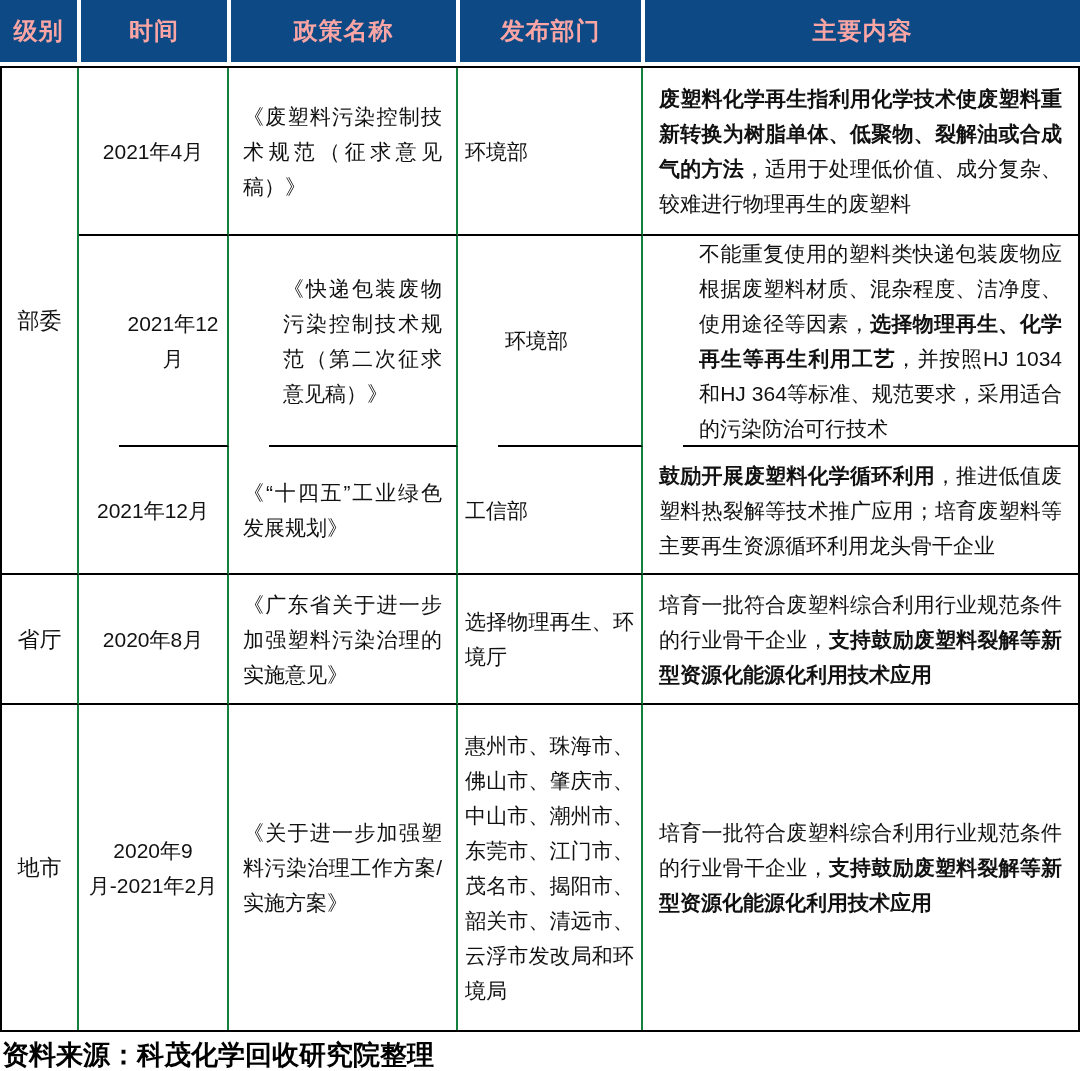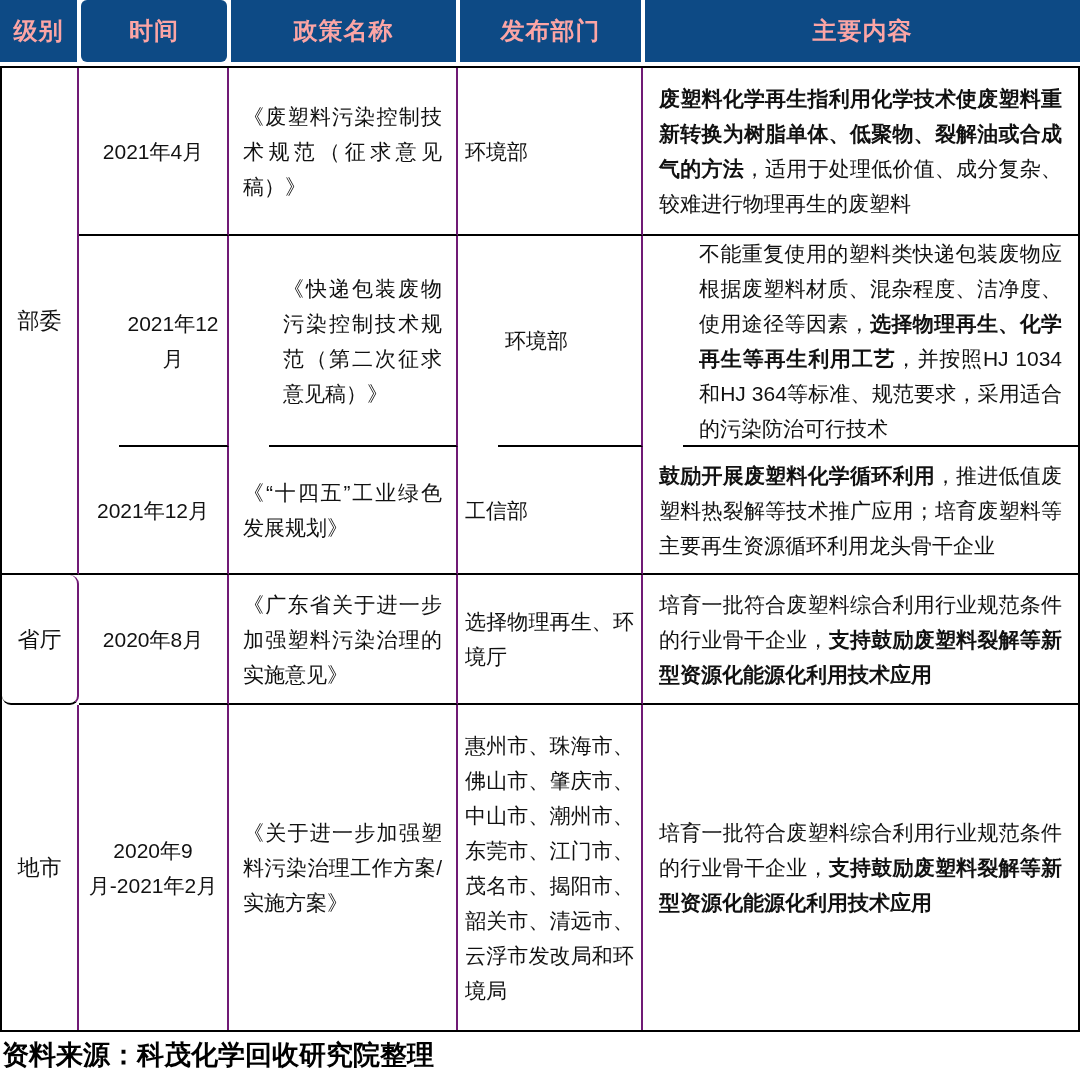--- a/index.html
+++ b/index.html
@@ -23,57 +23,57 @@
     color: #fca5a5;
     font-weight: bold;
     font-size: 24px;
     display: flex;
     align-items: center;
     justify-content: center;
     letter-spacing: 1px;
   }
   .th + .th { margin-left: 4px; }
   .th.c1 { width: 77px;  flex: none; }
-  .th.c2 { width: 146px; flex: none; border-radius: 6px; }
+  .th.c2 { width: 146px; flex: none; }
   .th.c3 { width: 225px; flex: none; }
   .th.c4 { width: 181px; flex: none; }
   .th.c5 { flex: 1; }
 
   
   .tbody {
     display: grid;
     grid-template-columns: 77px 150px 229px 185px 1fr;
     grid-template-rows: 168px 211px 128px 130px 1fr;
     width: 1080px;
     height: 966px;
     box-sizing: border-box;
     border: 2px solid #000000;
     font-size: 21px;
     line-height: 35px;
   }
   .c {
-    border-right: 2px solid #701a75;
+    border-right: 2px solid #15803d;
     border-bottom: 2px solid #000000;
     box-sizing: border-box;
     display: flex;
     flex-direction: column;
     justify-content: center;
     overflow: hidden;
   }
   .c.no-b { border-bottom: none; }
 
   .lvl {
     grid-column: 1;
     align-items: center;
     font-weight: normal;
     font-size: 22px;
     text-align: center;
   }
   .lv-ministry { grid-row: 1 / 4; }
-  .lv-province { grid-row: 4; border-radius: 9px; }
+  .lv-province { grid-row: 4; }
   .lv-city     { grid-row: 5; }
 
   .time {
     grid-column: 2;
     text-align: center;
     padding: 14px 6px;
   }
   .policy {
     grid-column: 3;
     text-align: justify;

